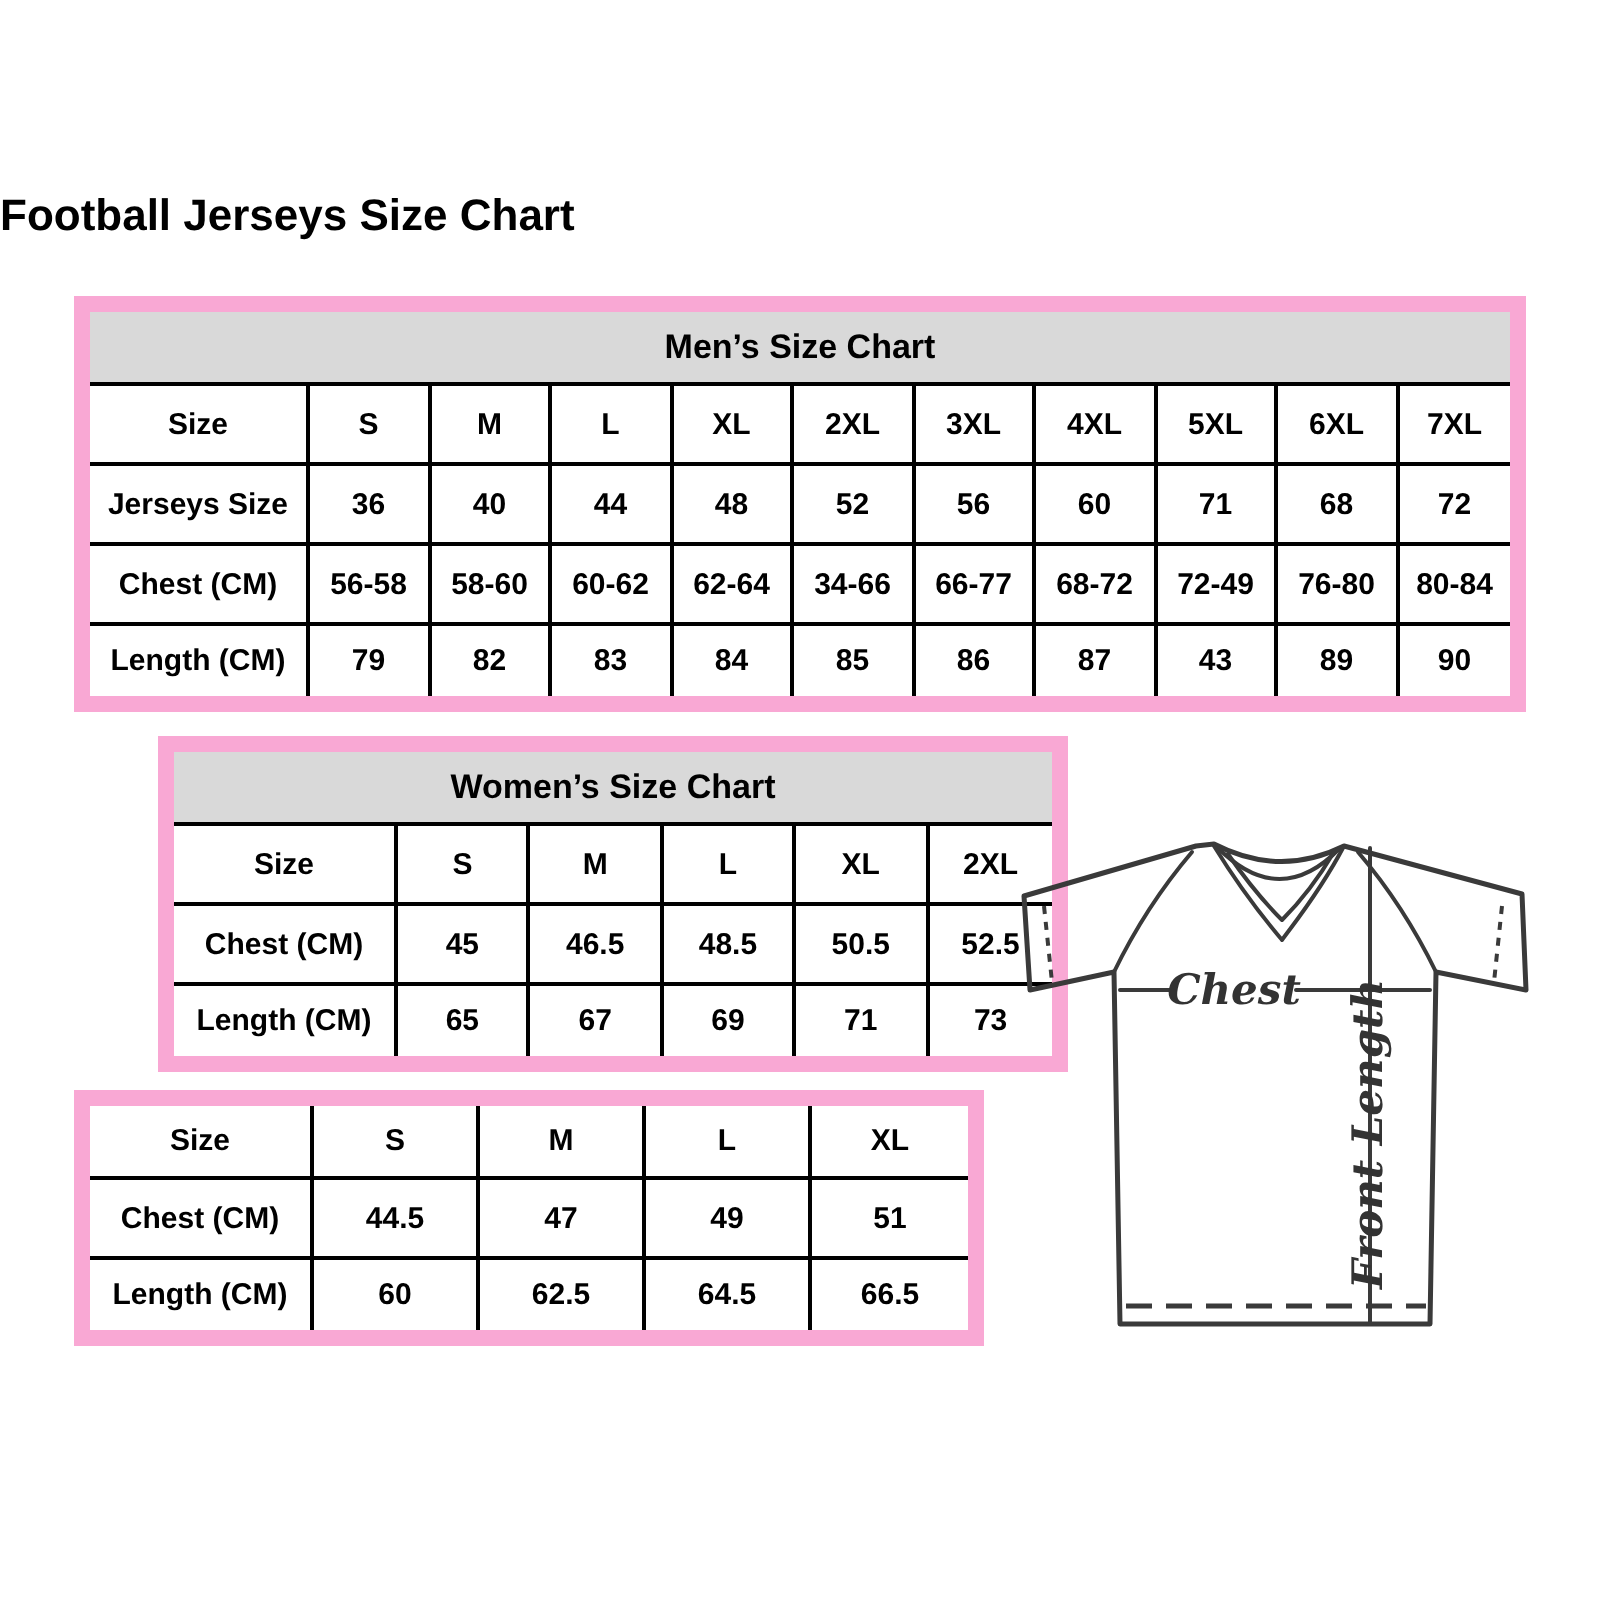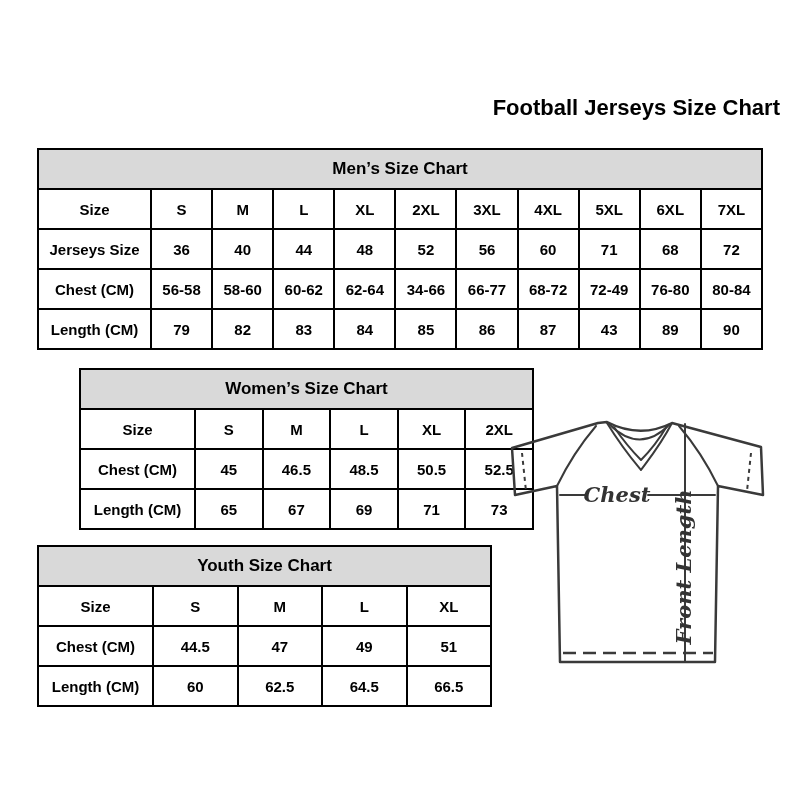--- a/index.html
+++ b/index.html
@@ -1,27 +1,27 @@
 <!DOCTYPE html>
 <html><head>
 <meta charset="utf-8">
 <style>
   * { margin:0; padding:0; box-sizing:border-box; }
   html,body { width:800px; height:800px; background:#ffffff; overflow:hidden; }
   body { position:relative; font-family:"Liberation Sans", sans-serif; color:#000; }
 
   .page-title {
     position:absolute; left:0; top:95px; width:780px;
-    text-align:right; font-size:22px; font-weight:bold; color:#000;
+    text-align:left; font-size:22px; font-weight:bold; color:#000;
   }
 
   table.size-table {
     position:absolute; border-collapse:collapse; table-layout:fixed;
     font-family:"Liberation Sans", sans-serif; font-weight:bold; color:#000;
-    border:2px solid #f9a8d4;
+    border:8px solid #f9a8d4;
   }
   .size-table td, .size-table th {
     border:2px solid #000; text-align:center; vertical-align:middle;
     font-size:15px; height:40px; padding:0 2px; overflow:hidden; white-space:nowrap;
   }
   .size-table th.tbl-header { background:#d9d9d9; font-size:17px; height:40px; }
 
   #men-table   { left:37px;  top:148px; width:726px; }
   #women-table { left:37px;  top:368px; width:455px;margin-left:42px; }
   #youth-table { left:37px;  top:545px; width:455px; }
@@ -140,23 +140,20 @@
   </tr>
 </tbody>
   </table>
 
 <table id="youth-table" class="size-table">
   <colgroup>
       <col style="width:115px">
       <col span="4">
     </colgroup>
   <tbody>
-      <tr>
-        <th colspan="5" class="tbl-header">Youth Size Chart</th>
-      </tr>
   <tr>
     <td>Size</td>
     <td>S</td>
     <td>M</td>
     <td>L</td>
     <td>XL</td>
   </tr>
   <tr>
     <td>Chest (CM)</td>
     <td>44.5</td>

